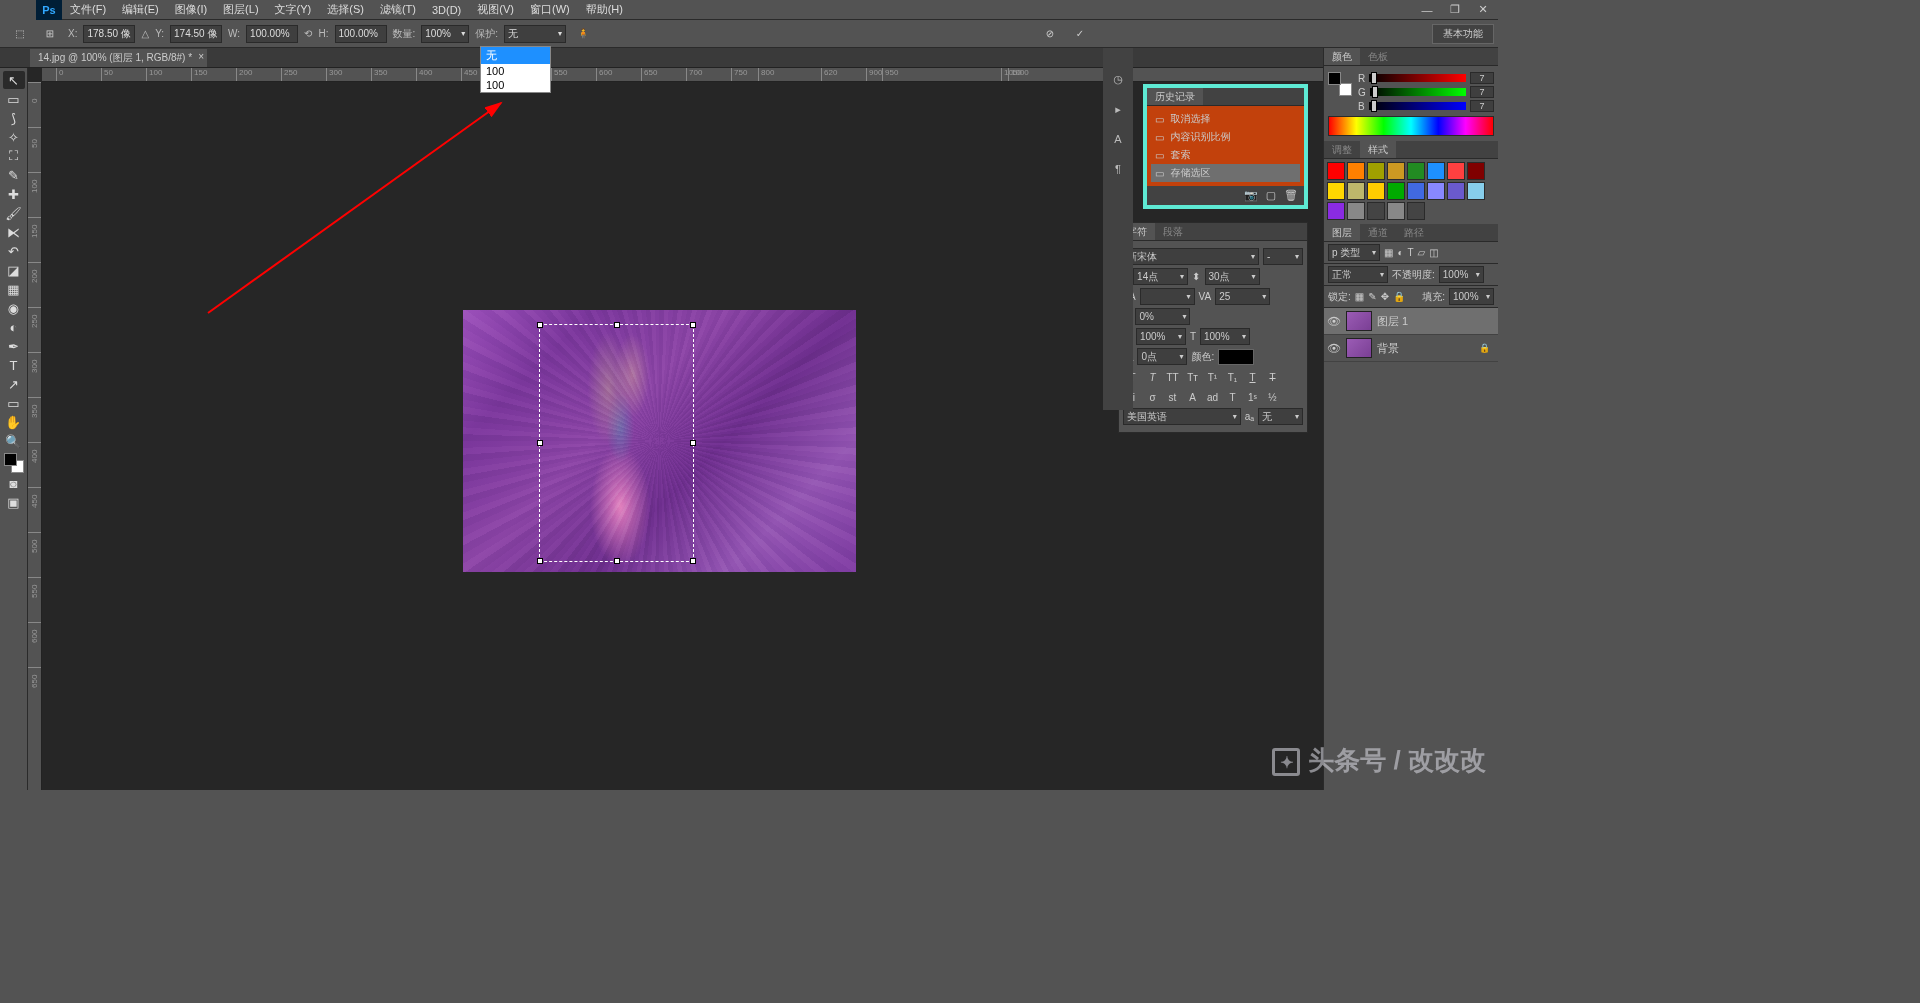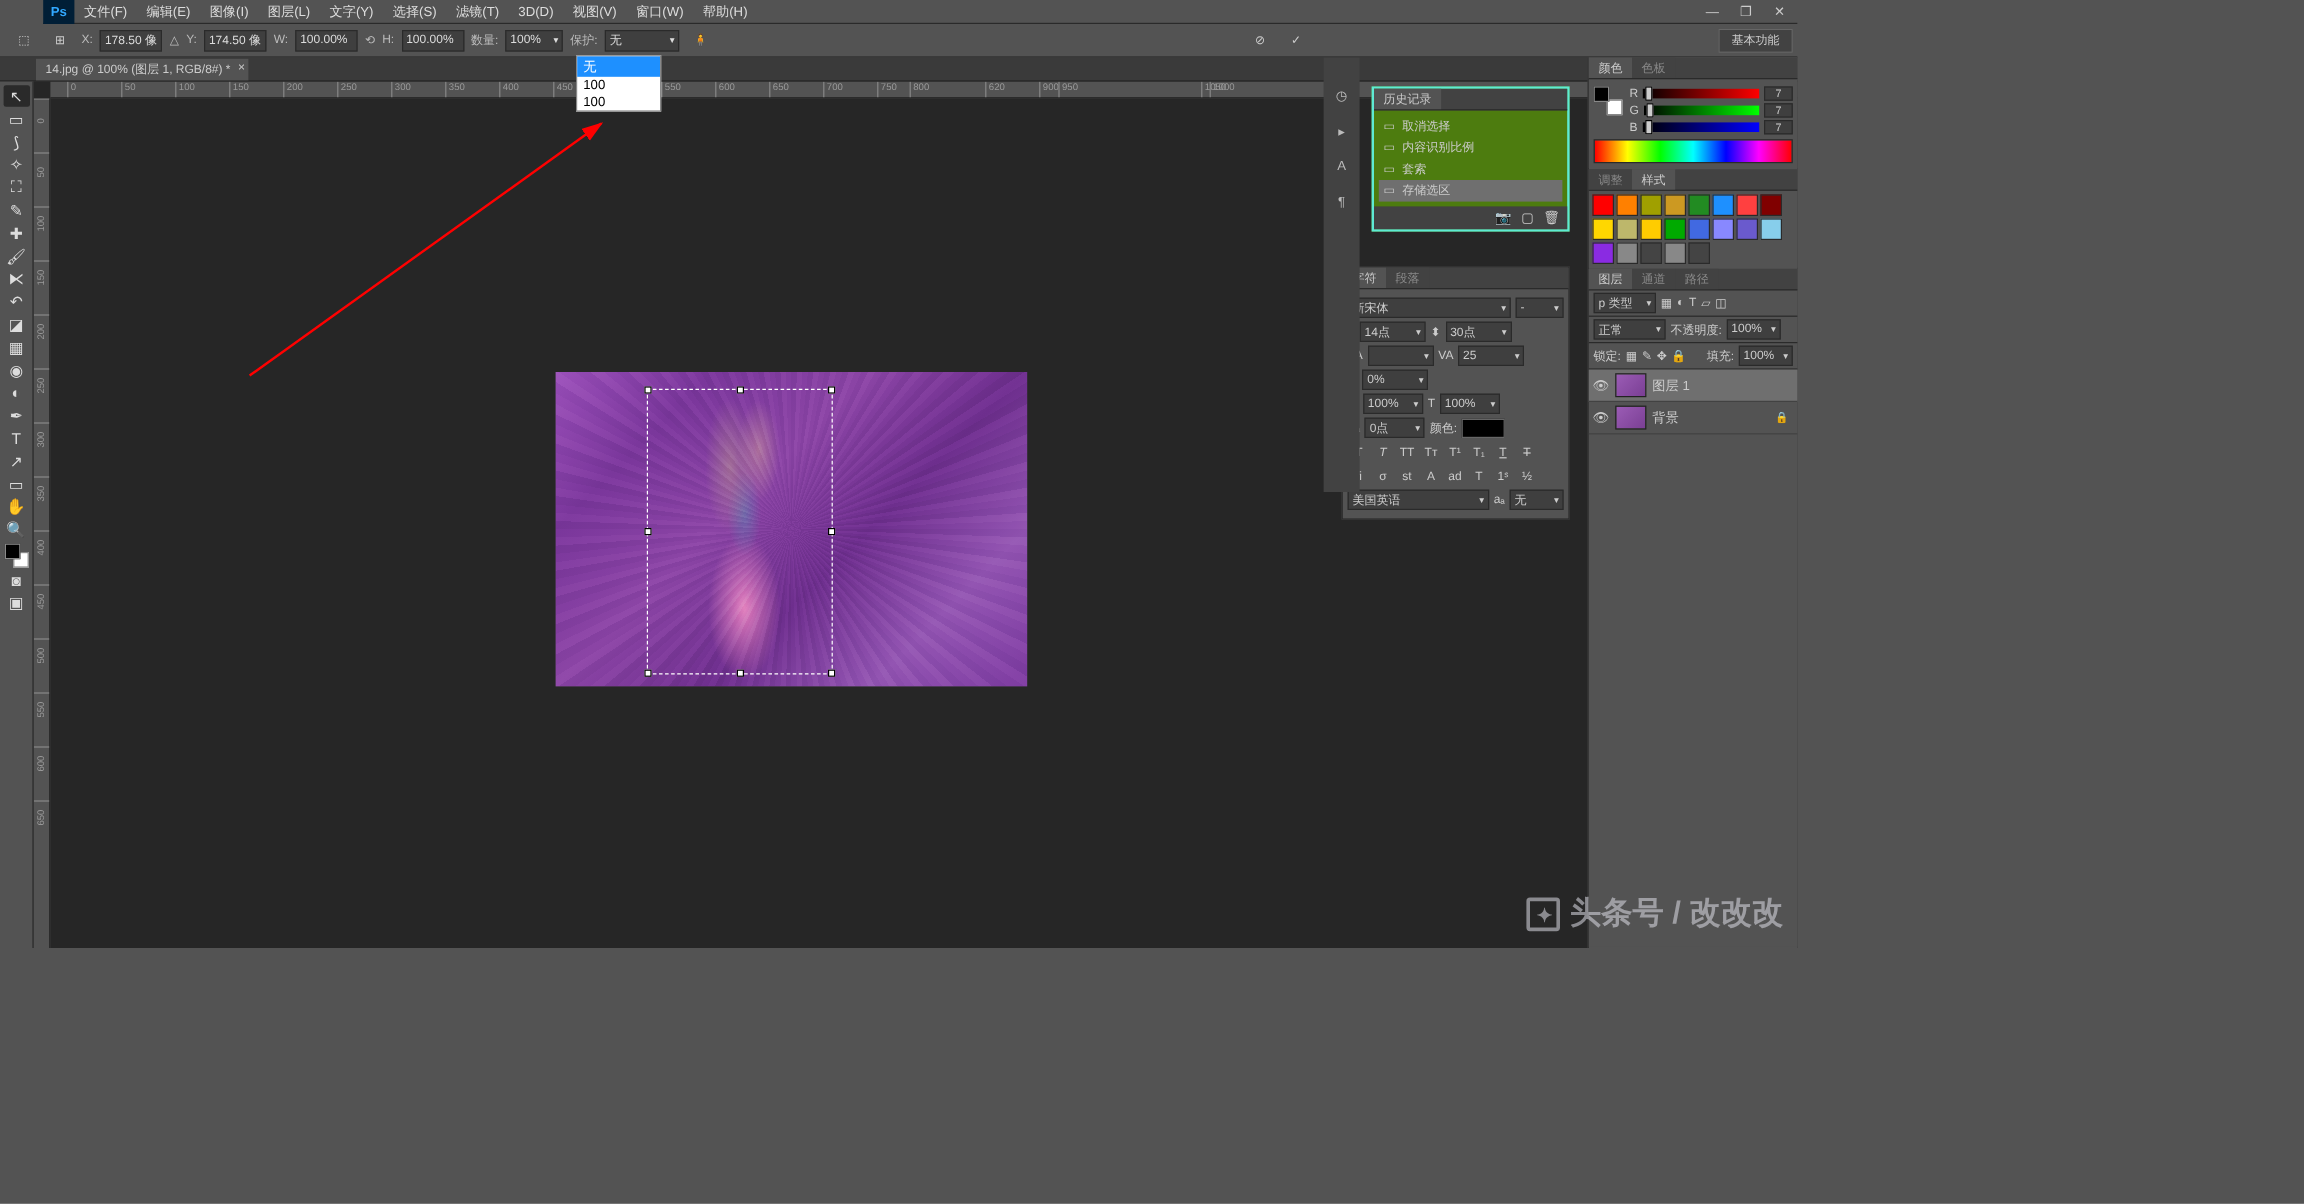--- a/index.html
+++ b/index.html
@@ -76,21 +76,21 @@
 .layer-opts { display:flex; align-items:center; gap:4px; padding:2px 4px; font-size:10px; border-bottom:1px solid #2a2a2a; }
 .layer-row { display:flex; align-items:center; padding:3px; gap:5px; cursor:pointer; border-bottom:1px solid #424242; }
 .layer-row.sel { background:#6f6f6f; }
 .layer-thumb { width:26px; height:20px; background:linear-gradient(135deg,#9b5cb5,#7a3f94); border:1px solid #222; }
 .lock-ic { margin-left:auto; margin-right:4px; font-size:9px; }
 .basic-fn { position:absolute; right:4px; top:24px; background:#424242; padding:2px 10px; font-size:10px; border:1px solid #666; }
 .watermark { position:absolute; right:12px; bottom:12px; font-size:26px; color:rgba(220,220,230,0.55); font-weight:bold; z-index:90; pointer-events:none; }
 .wm-icon { display:inline-block; width:28px; height:28px; border:3px solid rgba(220,220,230,0.55); border-radius:3px; vertical-align:middle; margin-right:8px; position:relative; }
 .wm-icon::before { content:"✦"; position:absolute; top:2px; left:5px; font-size:16px; }
 .mid-cluster { position:absolute; right:190px; top:154px; width:190px; background:#535353; border:1px solid #2a2a2a; }
-.history-cluster { position:absolute; right:190px; top:4px; width:165px; background:#4d7c0f; border:2px solid #5eead4; }
+.history-cluster { position:absolute; right:190px; top:16px; width:165px; background:#c2410c; border:4px solid #5eead4; }
 </style>
 </head>
 <body>
 
 <div class="menubar">
   <div class="ps-logo">Ps</div>
   <div class="menu-item">文件(F)</div>
   <div class="menu-item">编辑(E)</div>
   <div class="menu-item">图像(I)</div>
   <div class="menu-item">图层(L)</div>

